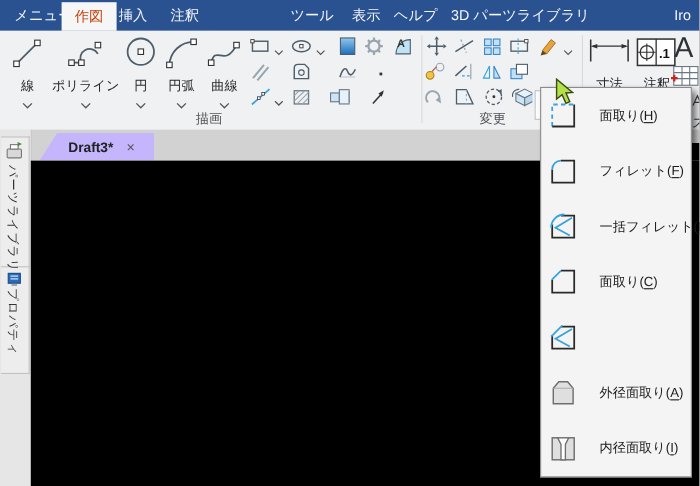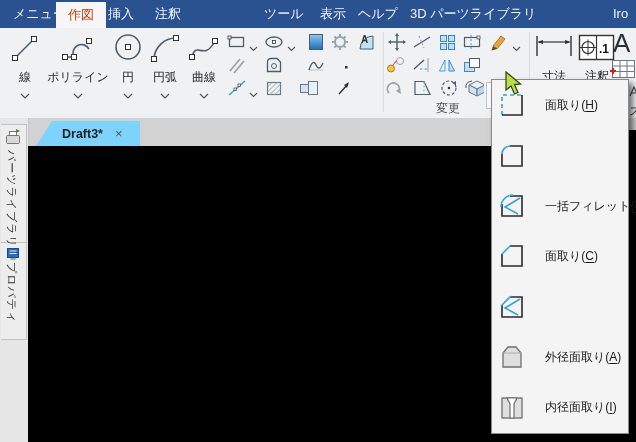--- a/index.html
+++ b/index.html
@@ -16,21 +16,21 @@
   .grouplabel{position:absolute;top:72px;font-size:12px;color:#4e5458;text-align:center;}
   .bigtool{position:absolute;top:4px;text-align:center;cursor:default;}
   .bt-label{font-size:12px;color:#23282c;margin-top:1px;white-space:nowrap;}
   .mini{position:absolute;width:20px;height:20px;display:flex;align-items:center;justify-content:center;}
   .chev{position:absolute;}
   .biglabel{position:absolute;top:36px;font-size:12px;color:#23282c;text-align:center;white-space:nowrap;}
   .chamferbtn{position:absolute;left:486px;top:54px;width:40px;height:25px;background:#fbfcfd;
               border:1px solid #bdc3c8;display:flex;align-items:center;}
   
   .tabbar{position:absolute;left:28px;top:118px;width:608px;height:28px;background:#d2d2d2;}
-  .doctab{position:absolute;left:8px;top:3px;width:104px;height:25px;background:#7dd3fc;
+  .doctab{position:absolute;left:8px;top:3px;width:104px;height:25px;background:#c4b5fd;
           clip-path:polygon(16px 0,100% 0,100% 100%,0 100%);display:flex;align-items:center;}
   .doctab .t-title{font-size:12.5px;font-weight:bold;color:#222;margin-left:26px;}
   .doctab .t-close{font-size:13px;color:#555;margin-left:12px;cursor:default;}
   .canvas{position:absolute;left:28px;top:146px;width:608px;height:296px;background:#000;}
   .canvas2{position:absolute;left:628px;top:130px;width:8px;height:16px;background:#000;}
   .sidebar{position:absolute;left:0;top:118px;width:28px;height:324px;background:#e6e6e6;border-right:1px solid #c6c6c6;}
   .sidetab{position:absolute;left:1px;width:25px;background:#ededed;border:1px solid #c2c2c2;border-left:none;}
   .vtext{position:absolute;left:19px;font-size:11px;color:#333;white-space:nowrap;
          transform:rotate(90deg);transform-origin:0 0;letter-spacing:1px;}
   
@@ -230,20 +230,21 @@
         <rect x="19.5" y="4.5" width="4" height="9" fill="#cfe3f2" stroke="#667887"></rect>
       </svg>
       </span>
     <span class="mini" style="left:334px;top:50px">
       <svg width="18" height="18">
         <line x1="4" y1="15" x2="13" y2="5" stroke="#333" stroke-width="1.4"></line>
         <polygon points="14,3 9,6 12,9" fill="#333"></polygon>
       </svg>
       </span>
 
+    <div class="grouplabel" style="left:140px;width:100px">描画</div>
     <div class="vsep" style="left:383px"></div>
 
     <span class="mini" style="left:387px;top:4px">
       <svg width="20" height="20">
         <g stroke="#4d5d6c" stroke-width="1.4">
             <line x1="10" y1="4" x2="10" y2="16"></line>
             <line x1="4" y1="10" x2="16" y2="10"></line>
           </g>
         <polygon points="10,1 8,4 12,4" fill="#4d5d6c"></polygon>
           <polygon points="10,19 8,16 12,16" fill="#4d5d6c"></polygon>
@@ -434,20 +435,21 @@
         <path d="M24,4 L24,24 L4,24" fill="none" stroke="#2a2a2a" stroke-width="1.6"></path>
       </svg>
       <span class="dd-label"><span>面取り</span><span>(</span><u>H</u><span>)</span></span>
     </div>
 
     <div class="dd-item">
       <svg class="dd-ic" viewBox="0 0 28 28">
         <path d="M12,4 H24 V24 H4 V12" fill="none" stroke="#2a2a2a" stroke-width="1.6"></path>
         <path d="M4,12 A8,8 0 0 1 12,4" fill="none" stroke="#35a3dc" stroke-width="1.6"></path>
       </svg>
+      <span class="dd-label"><span>フィレット</span><span>(</span><u>F</u><span>)</span></span>
     </div>
 
     <div class="dd-item">
       <svg class="dd-ic" viewBox="0 0 28 28">
         <path d="M12,4 H24 V24 H4 V12" fill="none" stroke="#2a2a2a" stroke-width="1.6"></path>
         <path d="M3,15 A12,12 0 0 1 15,3" fill="none" stroke="#35a3dc" stroke-width="1.6"></path>
         <path d="M22,6 L7,15 L20,22" fill="none" stroke="#35a3dc" stroke-width="1.6"></path>
       </svg>
       <span class="dd-label"><span>一括フィレット</span><span>(</span><u>L</u><span>)</span></span>
     </div>

